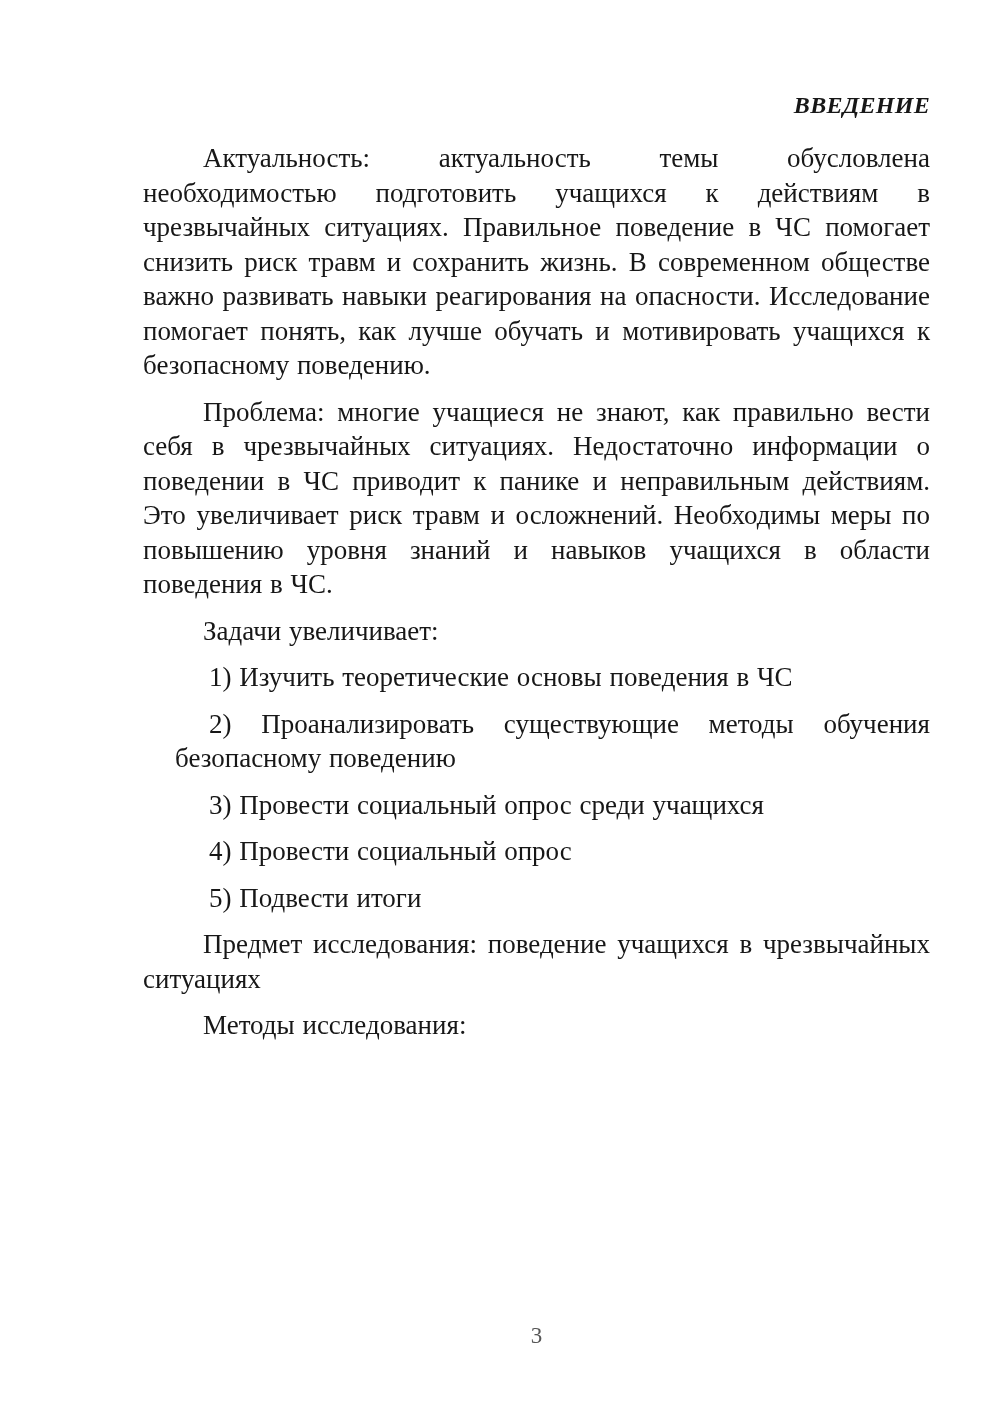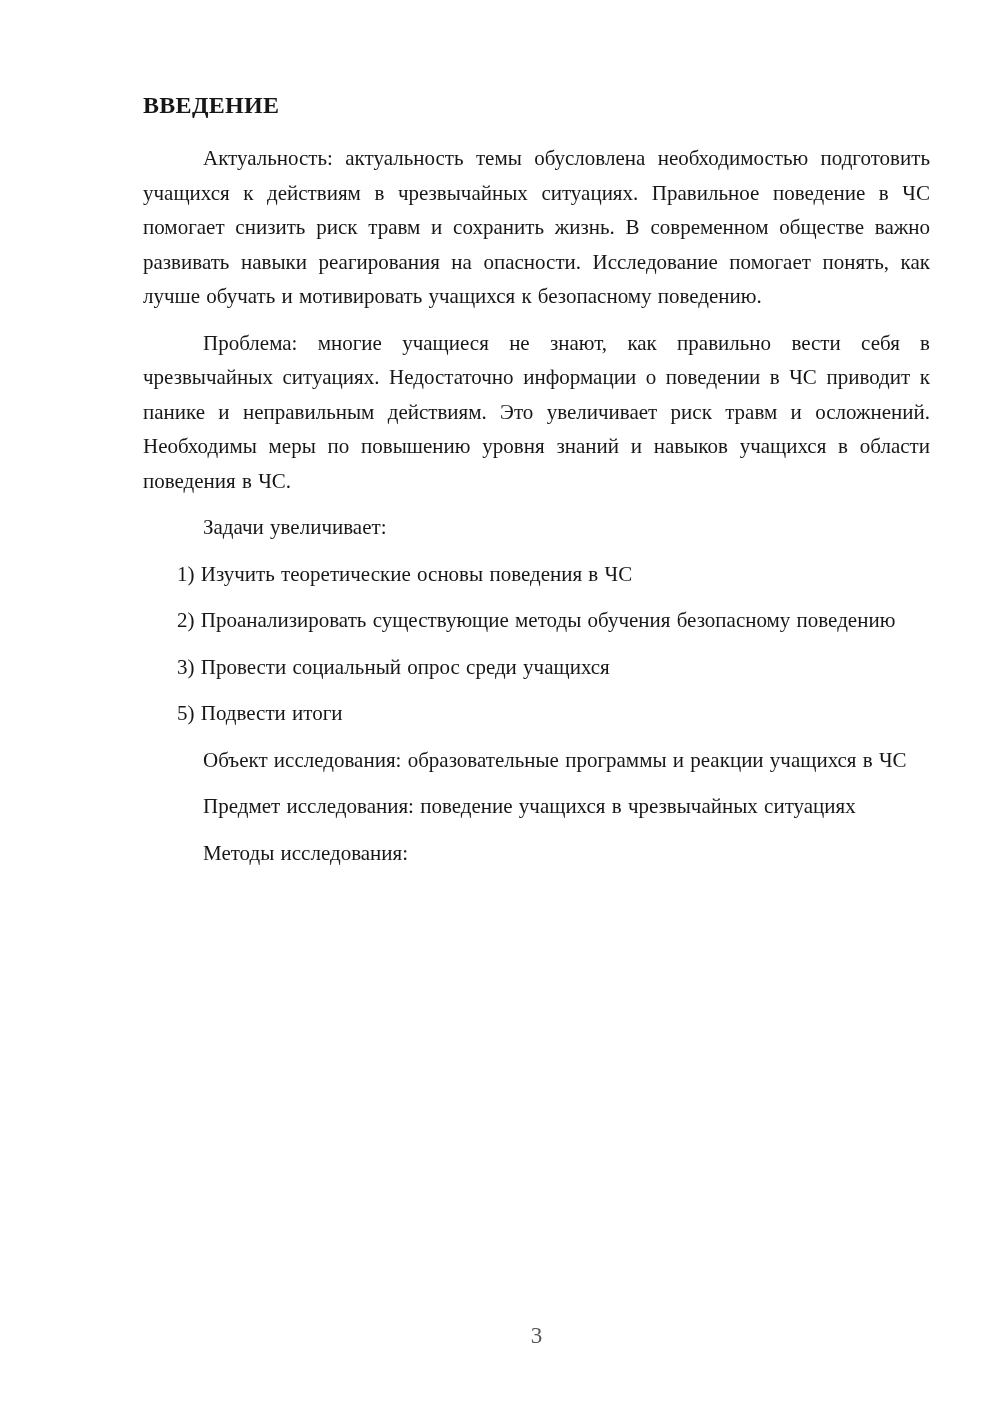--- a/index.html
+++ b/index.html
@@ -20,33 +20,34 @@
     position: absolute;
     left: 143px;
     top: 88px;
     width: 787px;
   }
   .doc-title {
     margin: 0 0 18px 0;
     font-size: 24px;
     line-height: 35px;
     font-weight: bold;
-    text-align: left;
+    text-align: right;
     letter-spacing: 0.3px;
+    font-style: italic;
   }
   .para {
     margin: 0 0 12px 0;
-    font-size: 21px;
+    font-size: 27px;
     line-height: 34.5px;
     text-align: justify;
     word-spacing: 1px;
     font-family: Liberation Serif, serif;
   }
   .para.indented { text-indent: 60px; }
-  .para.list-item { text-indent: 34px; }
+  .para.list-item { text-indent: 34px; margin-left: 32px; }
   .page-footer {
     position: absolute;
     left: 143px;
     top: 1318px;
     width: 787px;
     text-align: center;
     font-size: 23px;
     line-height: 35px;
     color: #565656;
   }
@@ -58,21 +59,21 @@
   <div class="content">
 
     <h1 class="doc-title">ВВЕДЕНИЕ</h1>
 
     <p class="para indented">Актуальность: актуальность темы обусловлена необходимостью подготовить учащихся к действиям в чрезвычайных ситуациях. Правильное поведение в ЧС помогает снизить риск травм и сохранить жизнь. В современном обществе важно развивать навыки реагирования на опасности. Исследование помогает понять, как лучше обучать и мотивировать учащихся к безопасному поведению.</p>
     <p class="para indented">Проблема: многие учащиеся не знают, как правильно вести себя в чрезвычайных ситуациях. Недостаточно информации о поведении в ЧС приводит к панике и неправильным действиям. Это увеличивает риск травм и осложнений. Необходимы меры по повышению уровня знаний и навыков учащихся в области поведения в ЧС.</p>
     <p class="para indented">Задачи увеличивает:</p>
     <p class="para list-item">1) Изучить теоретические основы поведения в ЧС</p>
     <p class="para list-item">2) Проанализировать существующие методы обучения безопасному поведению</p>
     <p class="para list-item">3) Провести социальный опрос среди учащихся</p>
+    <p class="para list-item">4) Провести социальный опрос</p>
     <p class="para list-item">5) Подвести итоги</p>
-    <p class="para indented">Объект исследования: образовательные программы и реакции учащихся в ЧС</p>
     <p class="para indented">Предмет исследования: поведение учащихся в чрезвычайных ситуациях</p>
     <p class="para indented">Методы исследования:</p>
 
   </div>
 
   <div class="page-footer">3</div>
 </div>
 
 </body></html>

